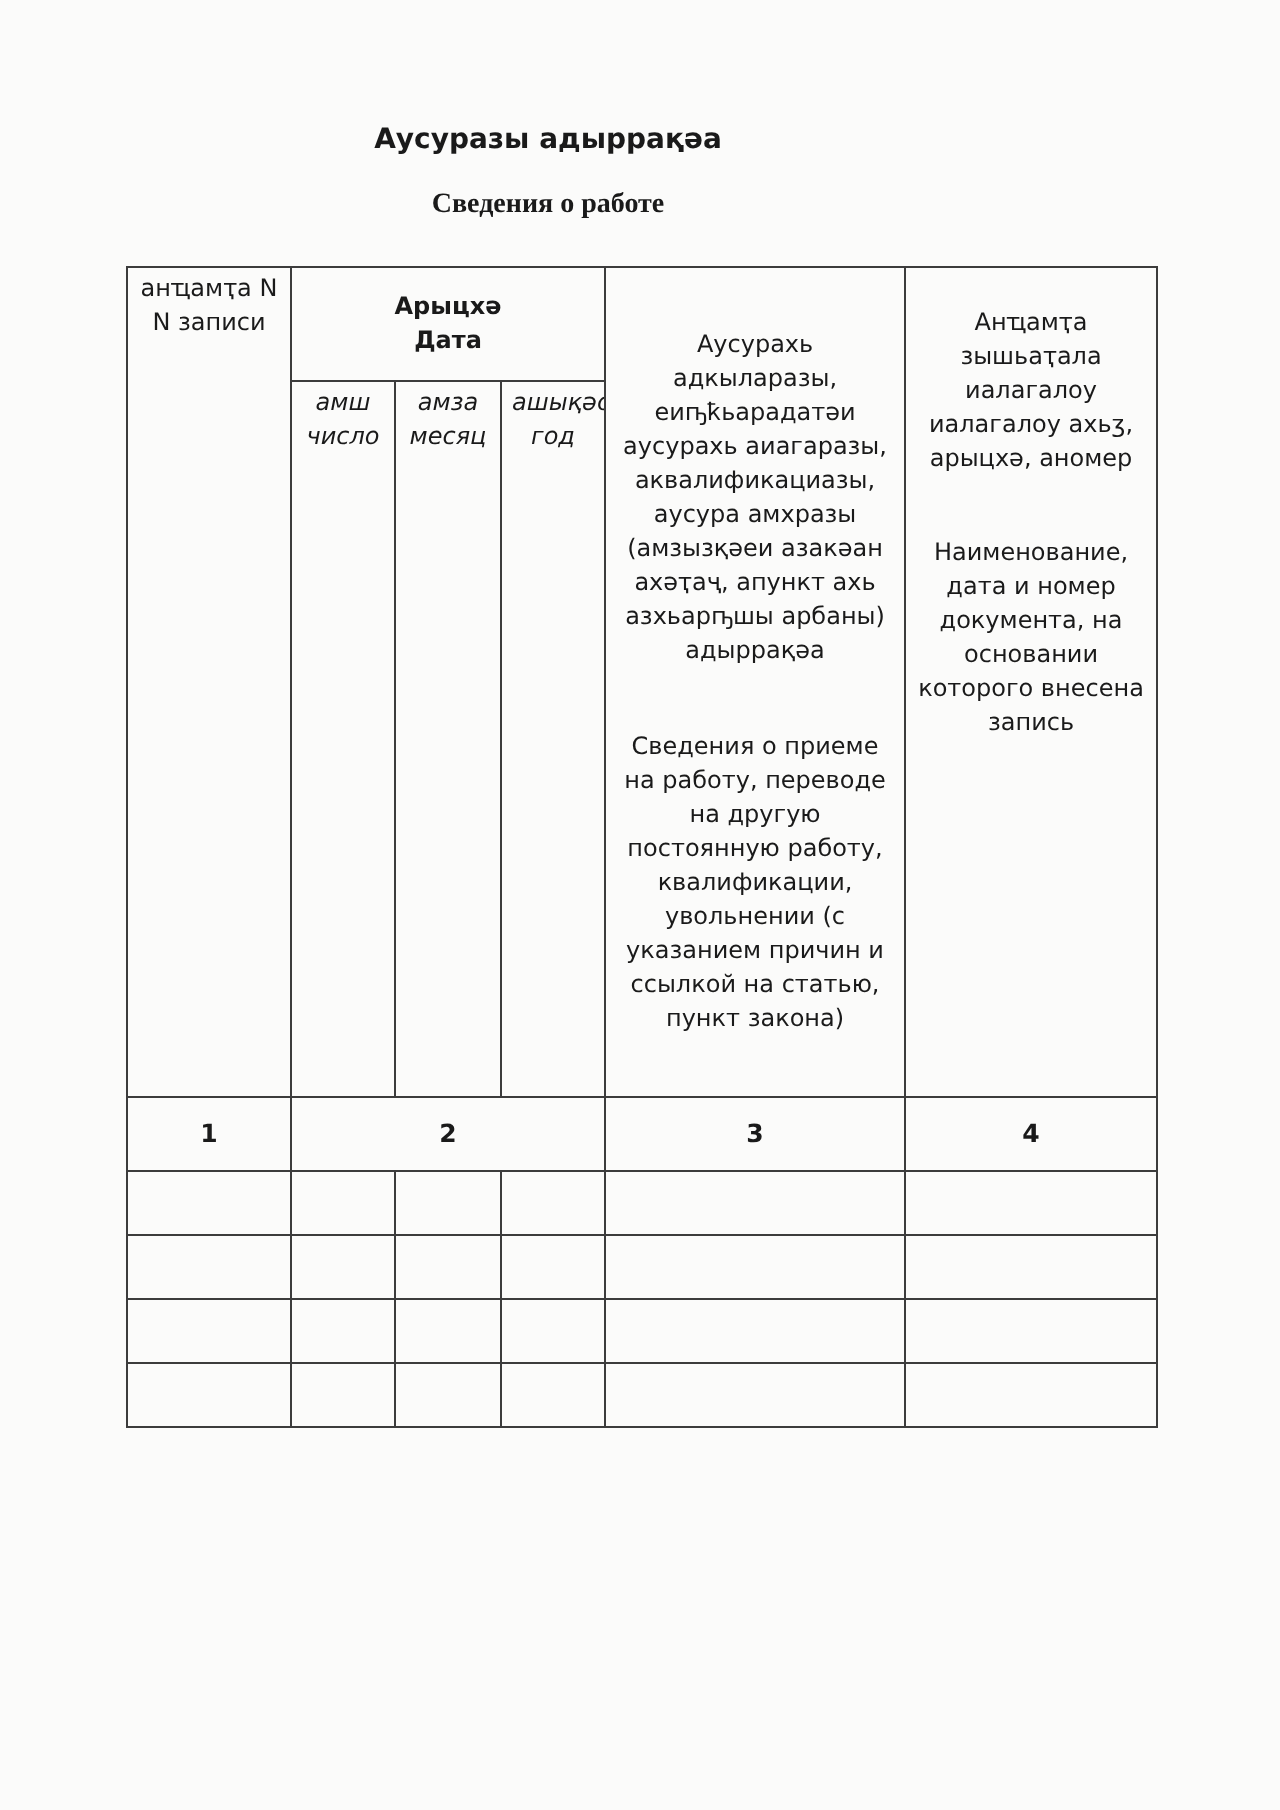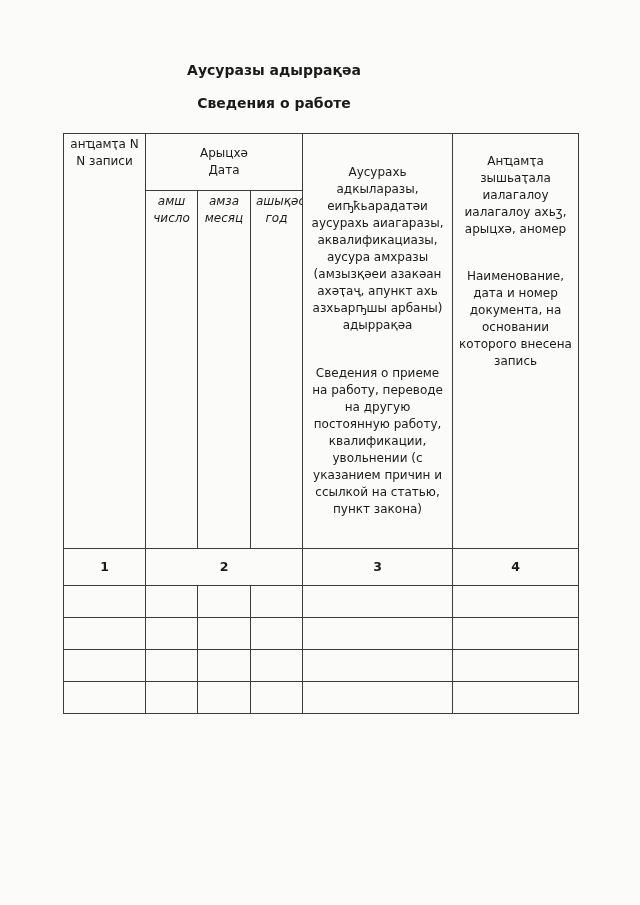--- a/index.html
+++ b/index.html
@@ -18,21 +18,21 @@
   .doc-title {
     position: absolute;
     left: 0;
     width: 548px;
     text-align: center;
     font-size: 14px;
     font-weight: bold;
     margin: 0;
   }
   #title-abk { top: 62px; }
-  #title-rus { top: 95px; }
+  #title-rus { top: 95px; font-family: Liberation Serif, serif; }
 
   table.record {
     position: absolute;
     left: 63px;
     top: 133px;
     width: 515px;
     border-collapse: collapse;
     table-layout: fixed;
     padding-left: 40px;
   }
@@ -59,21 +59,21 @@
   tr.numrow { height: 37px; }
   tr.emptyrow { height: 32px; }
 
   td.cell-recnum {
     vertical-align: top;
     padding-top: 5px;
     font-size: 11.5px;
   }
   td.cell-date {
     vertical-align: middle;
-    font-weight: normal;
+    font-weight: bold;
     font-size: 12.5px;
   }
   td.cell-sub {
     vertical-align: top;
     padding-top: 8px;
     font-size: 11.5px;
     font-style: italic;
   }
   td.cell-work {
     vertical-align: middle;

